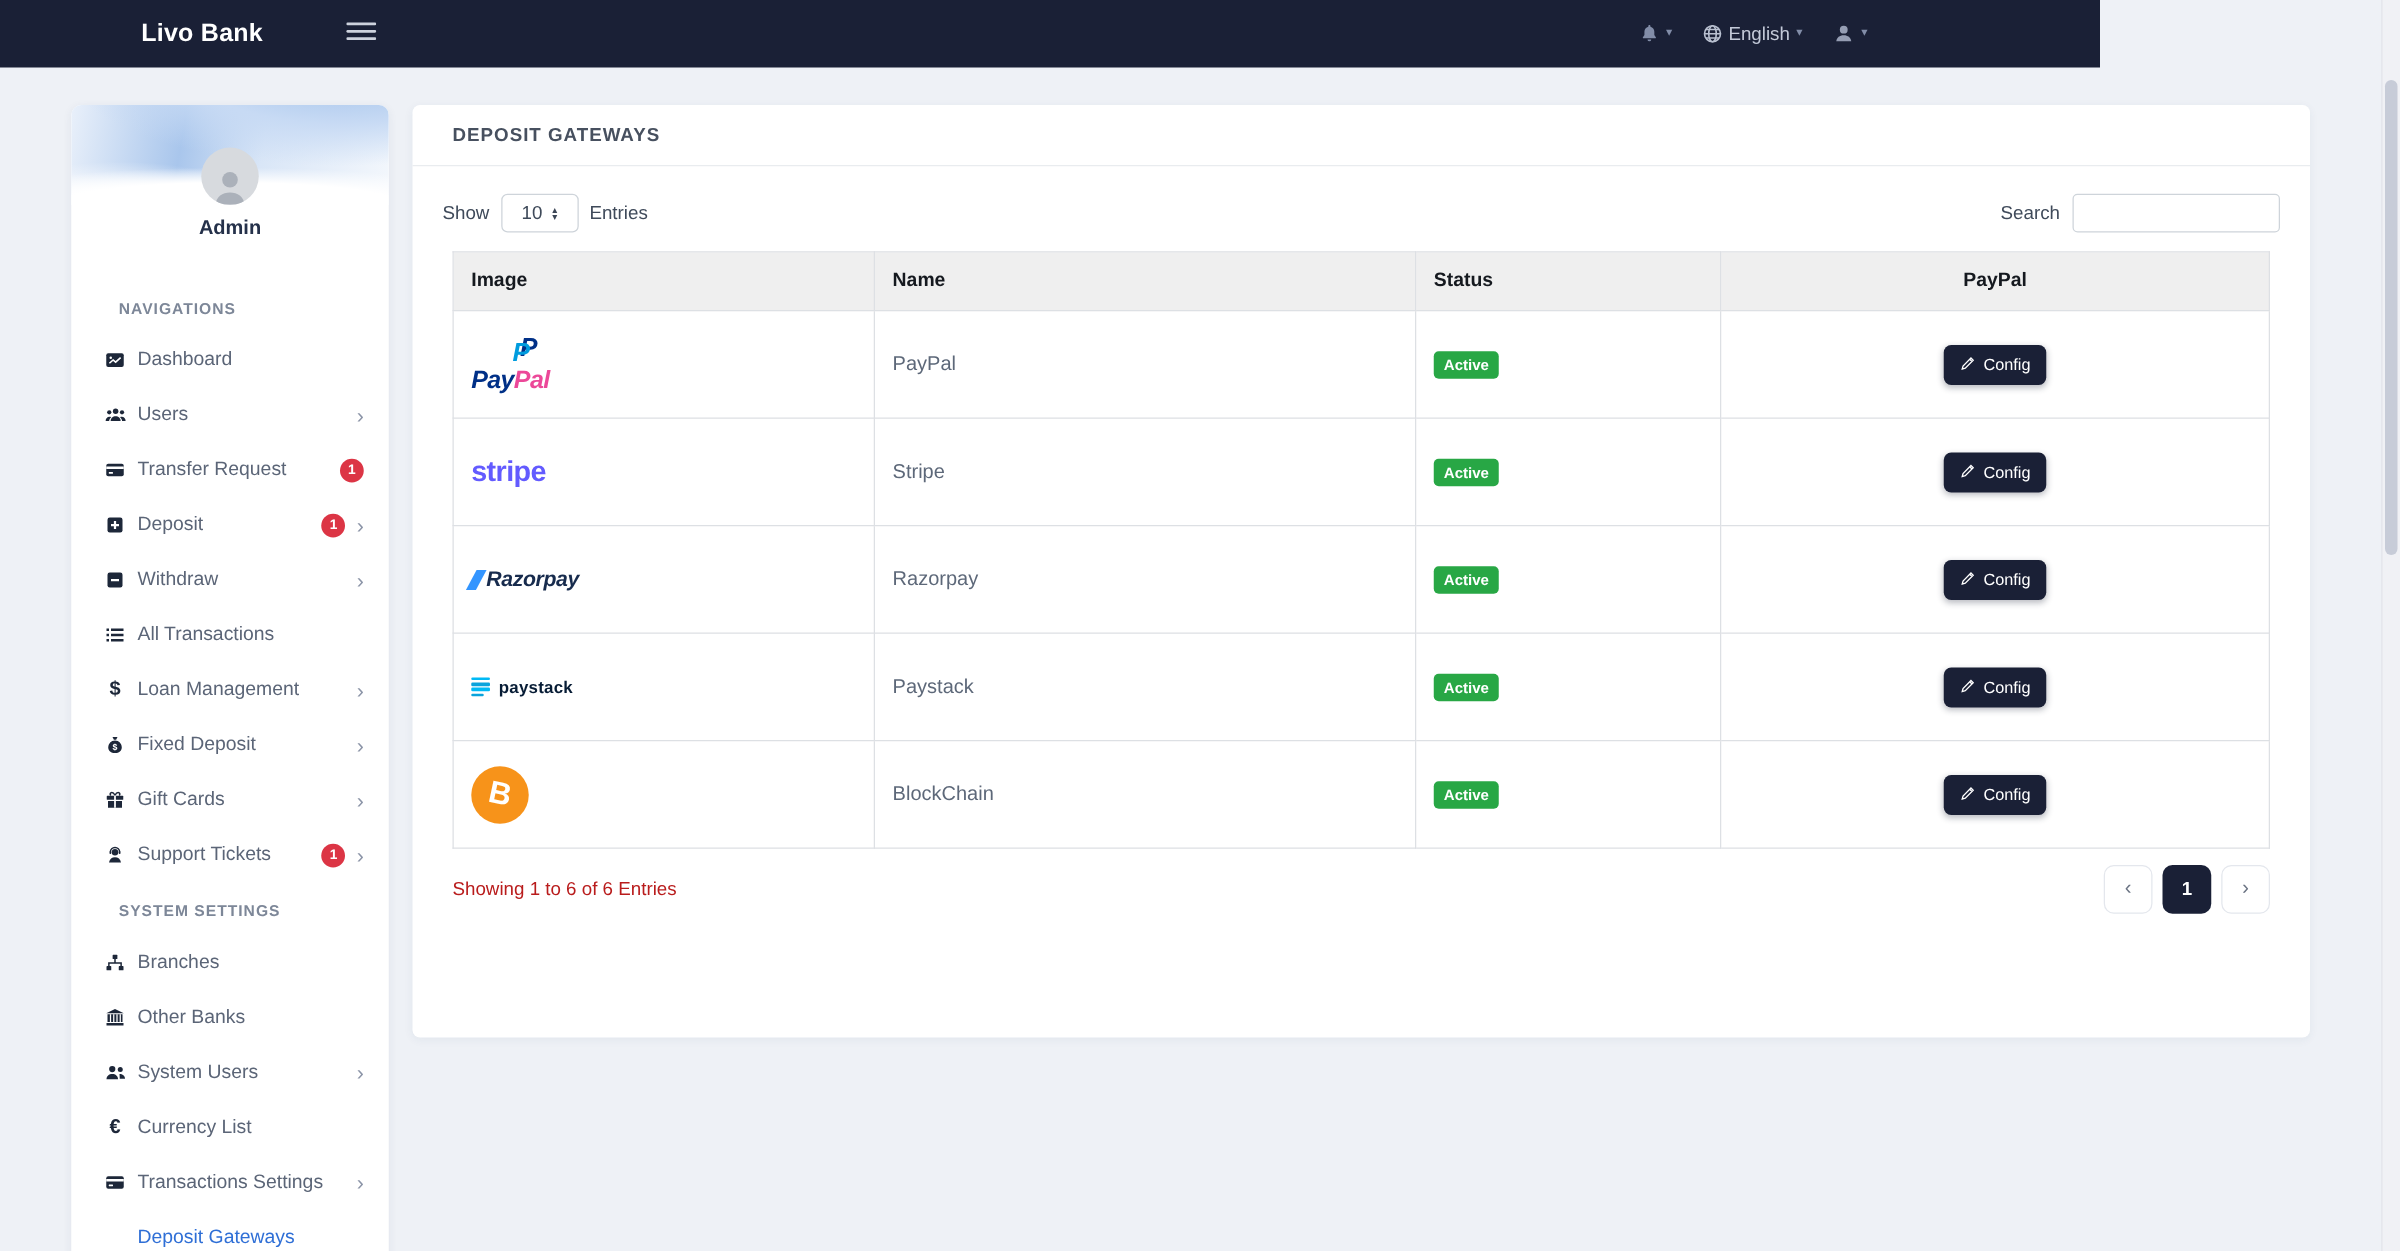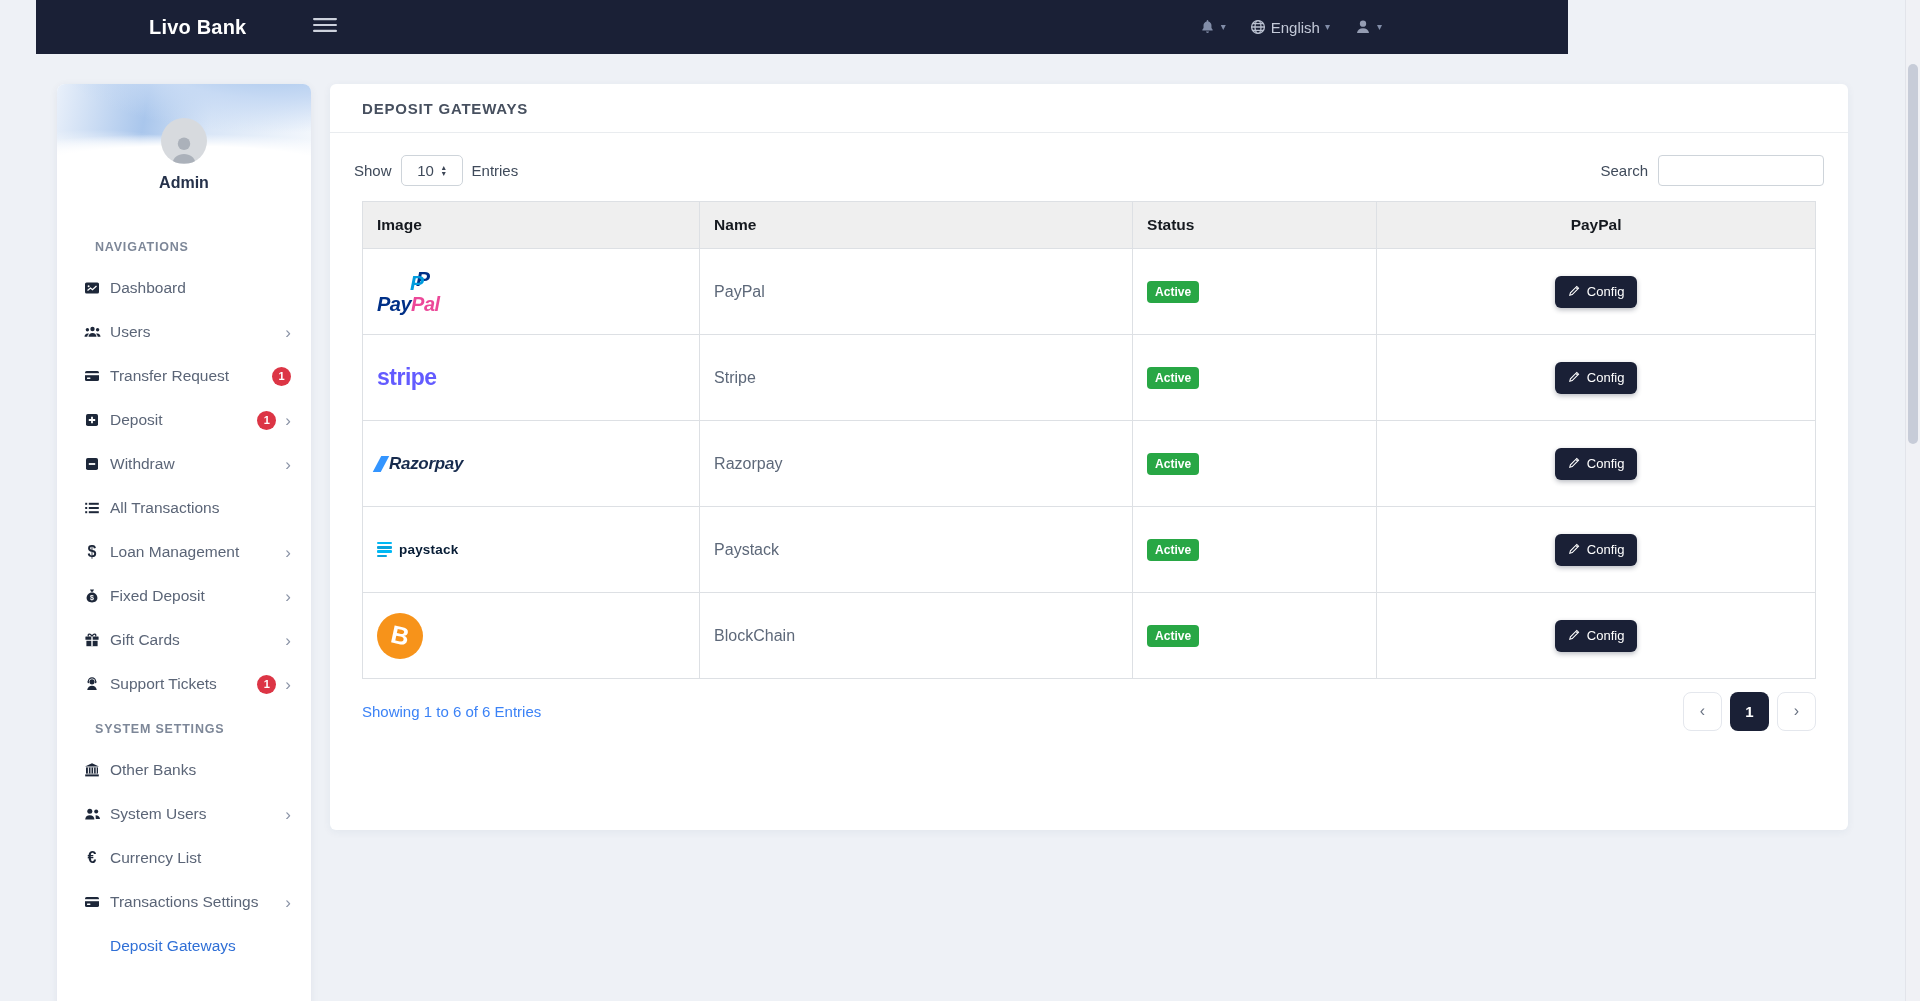--- a/index.html
+++ b/index.html
@@ -1,20 +1,20 @@
 <!DOCTYPE html>
 <html><head>
 <meta charset="utf-8">
 <style>
   * { margin:0; padding:0; box-sizing:border-box; }
   html,body { width:1920px; height:1001px; overflow:hidden; }
   body { background:#eef1f6; font-family:"Liberation Sans", sans-serif; position:relative; }
 
   
-  .navbar { position:absolute; top:0; left:0; width:1532px; height:54px; background:#1a2036; display:flex; align-items:center; z-index:10;margin-left:36px; }
+  .navbar { position:absolute; top:0; left:0; width:1680px; height:54px; background:#1a2036; display:flex; align-items:center; z-index:10; }
   .brand { margin-left:113px; width:130px; color:#ffffff; font-size:20px; font-weight:bold; letter-spacing:.2px; cursor:pointer; }
   .hamburger { margin-left:34px; color:#cdd2dd; display:flex; align-items:center; cursor:pointer; }
   .nav-right { margin-left:auto; margin-right:186px; display:flex; align-items:center; gap:24px; }
   .nav-group { display:flex; align-items:center; gap:5px; cursor:pointer; }
   .nav-group .g-icon { color:#828da8; display:flex; align-items:center; }
   .nav-group .g-icon.globe { color:#b9c0d0; }
   .caret { color:#828da8; font-size:10px; line-height:1; }
   .lang-label { color:#c3c9d8; font-size:15px; }
 
   
@@ -88,21 +88,21 @@
   .ps-bars span { height:2.8px; background:#00b9f5; border-radius:1px; }
   .ps-bars span:nth-child(1){ width:15px; } .ps-bars span:nth-child(2){ width:15px; background:#0aa3dc; }
   .ps-bars span:nth-child(3){ width:15px; } .ps-bars span:nth-child(4){ width:10px; background:#0aa3dc; }
   .ps-word { margin-left:7px; font-size:13.5px; font-weight:bold; color:#071c35; letter-spacing:.2px; }
   .logo-bitcoin { width:46px; height:46px; border-radius:50%; background:#f7931a; display:flex; align-items:center; justify-content:center; }
   .btc-b { color:#fff; font-weight:bold; font-size:25px; transform:rotate(12deg); }
   .logo-flutterwave { display:flex; align-items:center; gap:4px; }
   .fw-part1 { font-size:12px; color:#8f8f95; } .fw-part2 { font-size:12px; font-weight:bold; color:#16122e; }
 
   .card-footer { display:flex; align-items:center; justify-content:space-between; padding:0 32px; height:64px; }
-  .showing-text { font-size:15px; color:#3b82f6; }
+  .showing-text { font-size:15px; color:#b91c1c; }
   .pagination { display:flex; align-items:center; gap:8px; }
   .page-btn { width:39px; height:39px; border-radius:8px; border:1px solid #e4e7ed; background:#fff; color:#6a7383; font-size:16px; display:flex; align-items:center; justify-content:center; cursor:pointer; }
   .page-btn.active { background:#1a2036; color:#fff; border:none; font-size:15px; font-weight:bold; }
 </style>
 </head>
 <body>
 
 <div class="navbar">
   <div class="brand">Livo Bank</div>
   <div class="hamburger">
@@ -281,20 +281,31 @@
           <rect x="11" y="5" width="1.4" height="2.2" rx=".6"></rect>
         </svg>
       </span>
     <span class="nav-label">Support Tickets</span>
     <span class="nav-badge">1</span>
     <span class="nav-chevron">›</span>
   </div>
 
   <div class="section-label second">SYSTEM SETTINGS</div>
 
+  <div class="nav-item">
+    <span class="nav-ico">
+        <svg width="16" height="16" viewBox="0 0 16 16" fill="currentColor">
+          <rect x="6.1" y="1.8" width="3.8" height="3.4" rx=".5"></rect>
+          <rect x="1.2" y="10.8" width="3.8" height="3.4" rx=".5"></rect>
+          <rect x="11" y="10.8" width="3.8" height="3.4" rx=".5"></rect>
+          <path d="M8 5.2v3.2M3.1 10.8V8.4h9.8v2.4" fill="none" stroke="currentColor" stroke-width="1.2"></path>
+        </svg>
+      </span>
+    <span class="nav-label">Branches</span>
+  </div>
 
   <div class="nav-item">
     <span class="nav-ico">
         <svg width="16" height="16" viewBox="0 0 16 16" fill="currentColor">
           <path d="M8 1.2L15 4.6H1z"></path>
           <rect x="2" y="5.4" width="12" height="6.2"></rect>
           <path d="M4.4 5.4v6.2M7 5.4v6.2M9.6 5.4v6.2M12.2 5.4v6.2" stroke="#fff" stroke-width="1"></path>
           <rect x="1.2" y="12.4" width="13.6" height="2"></rect>
         </svg>
       </span>

